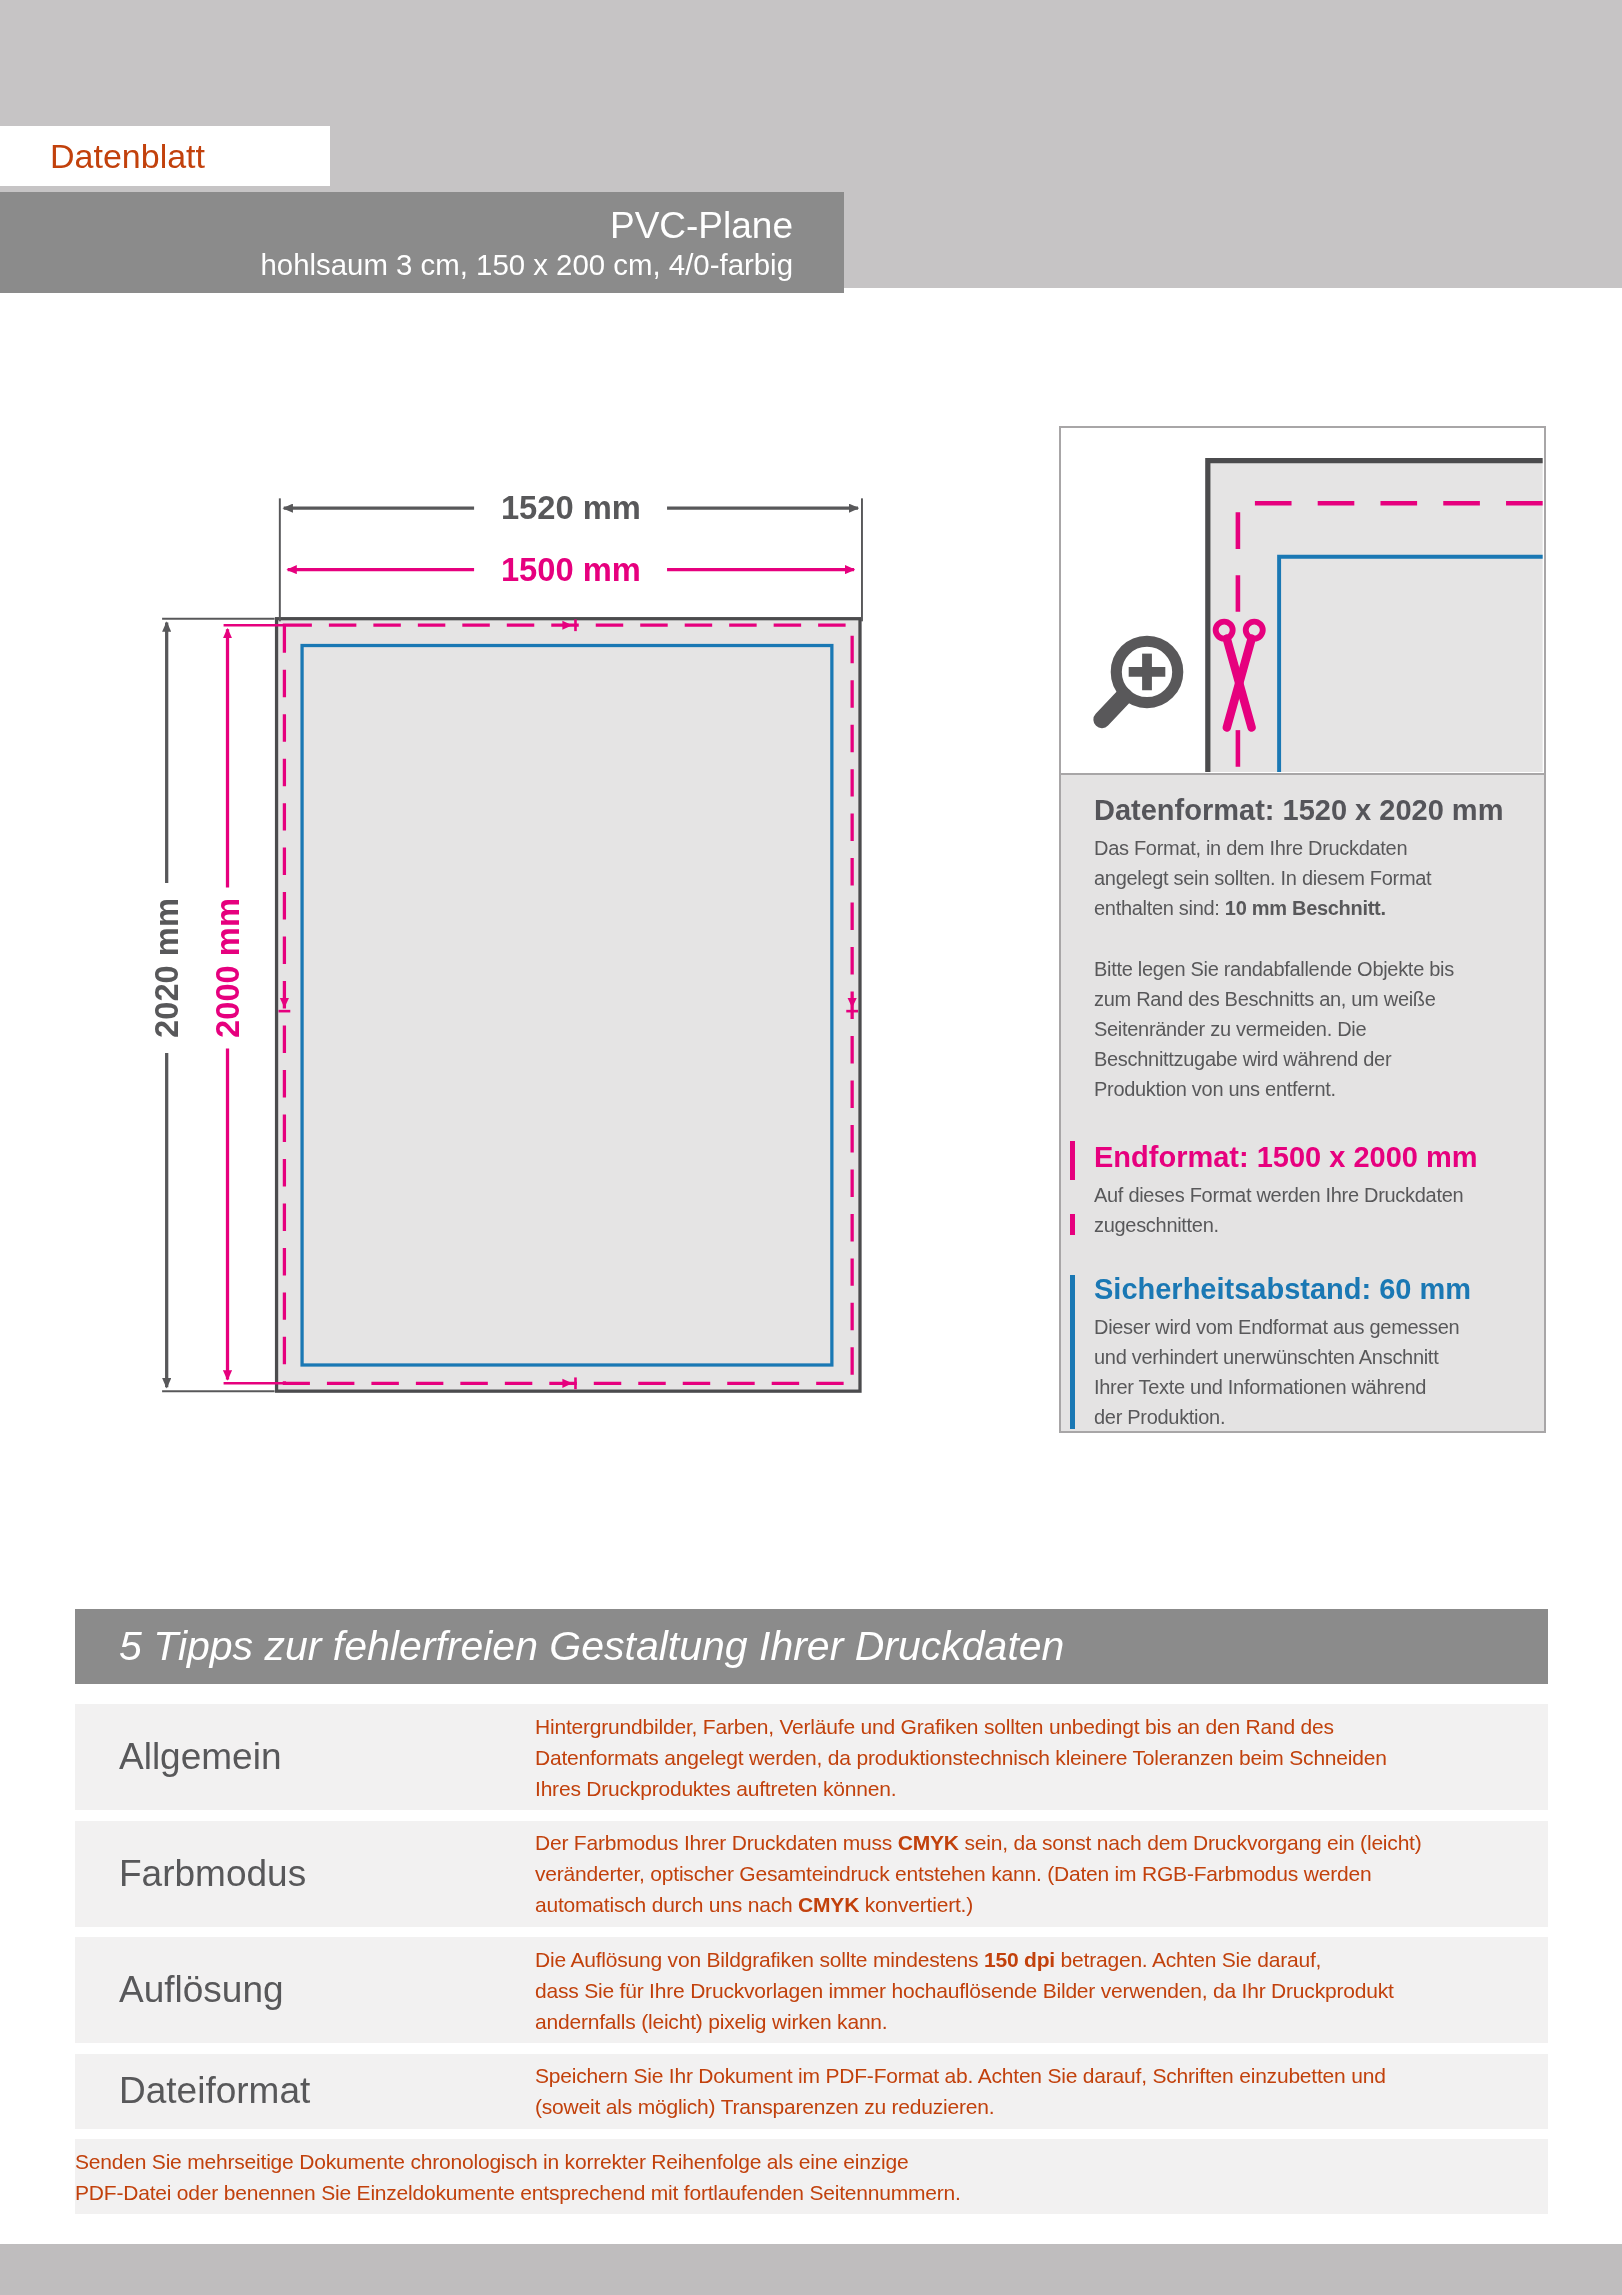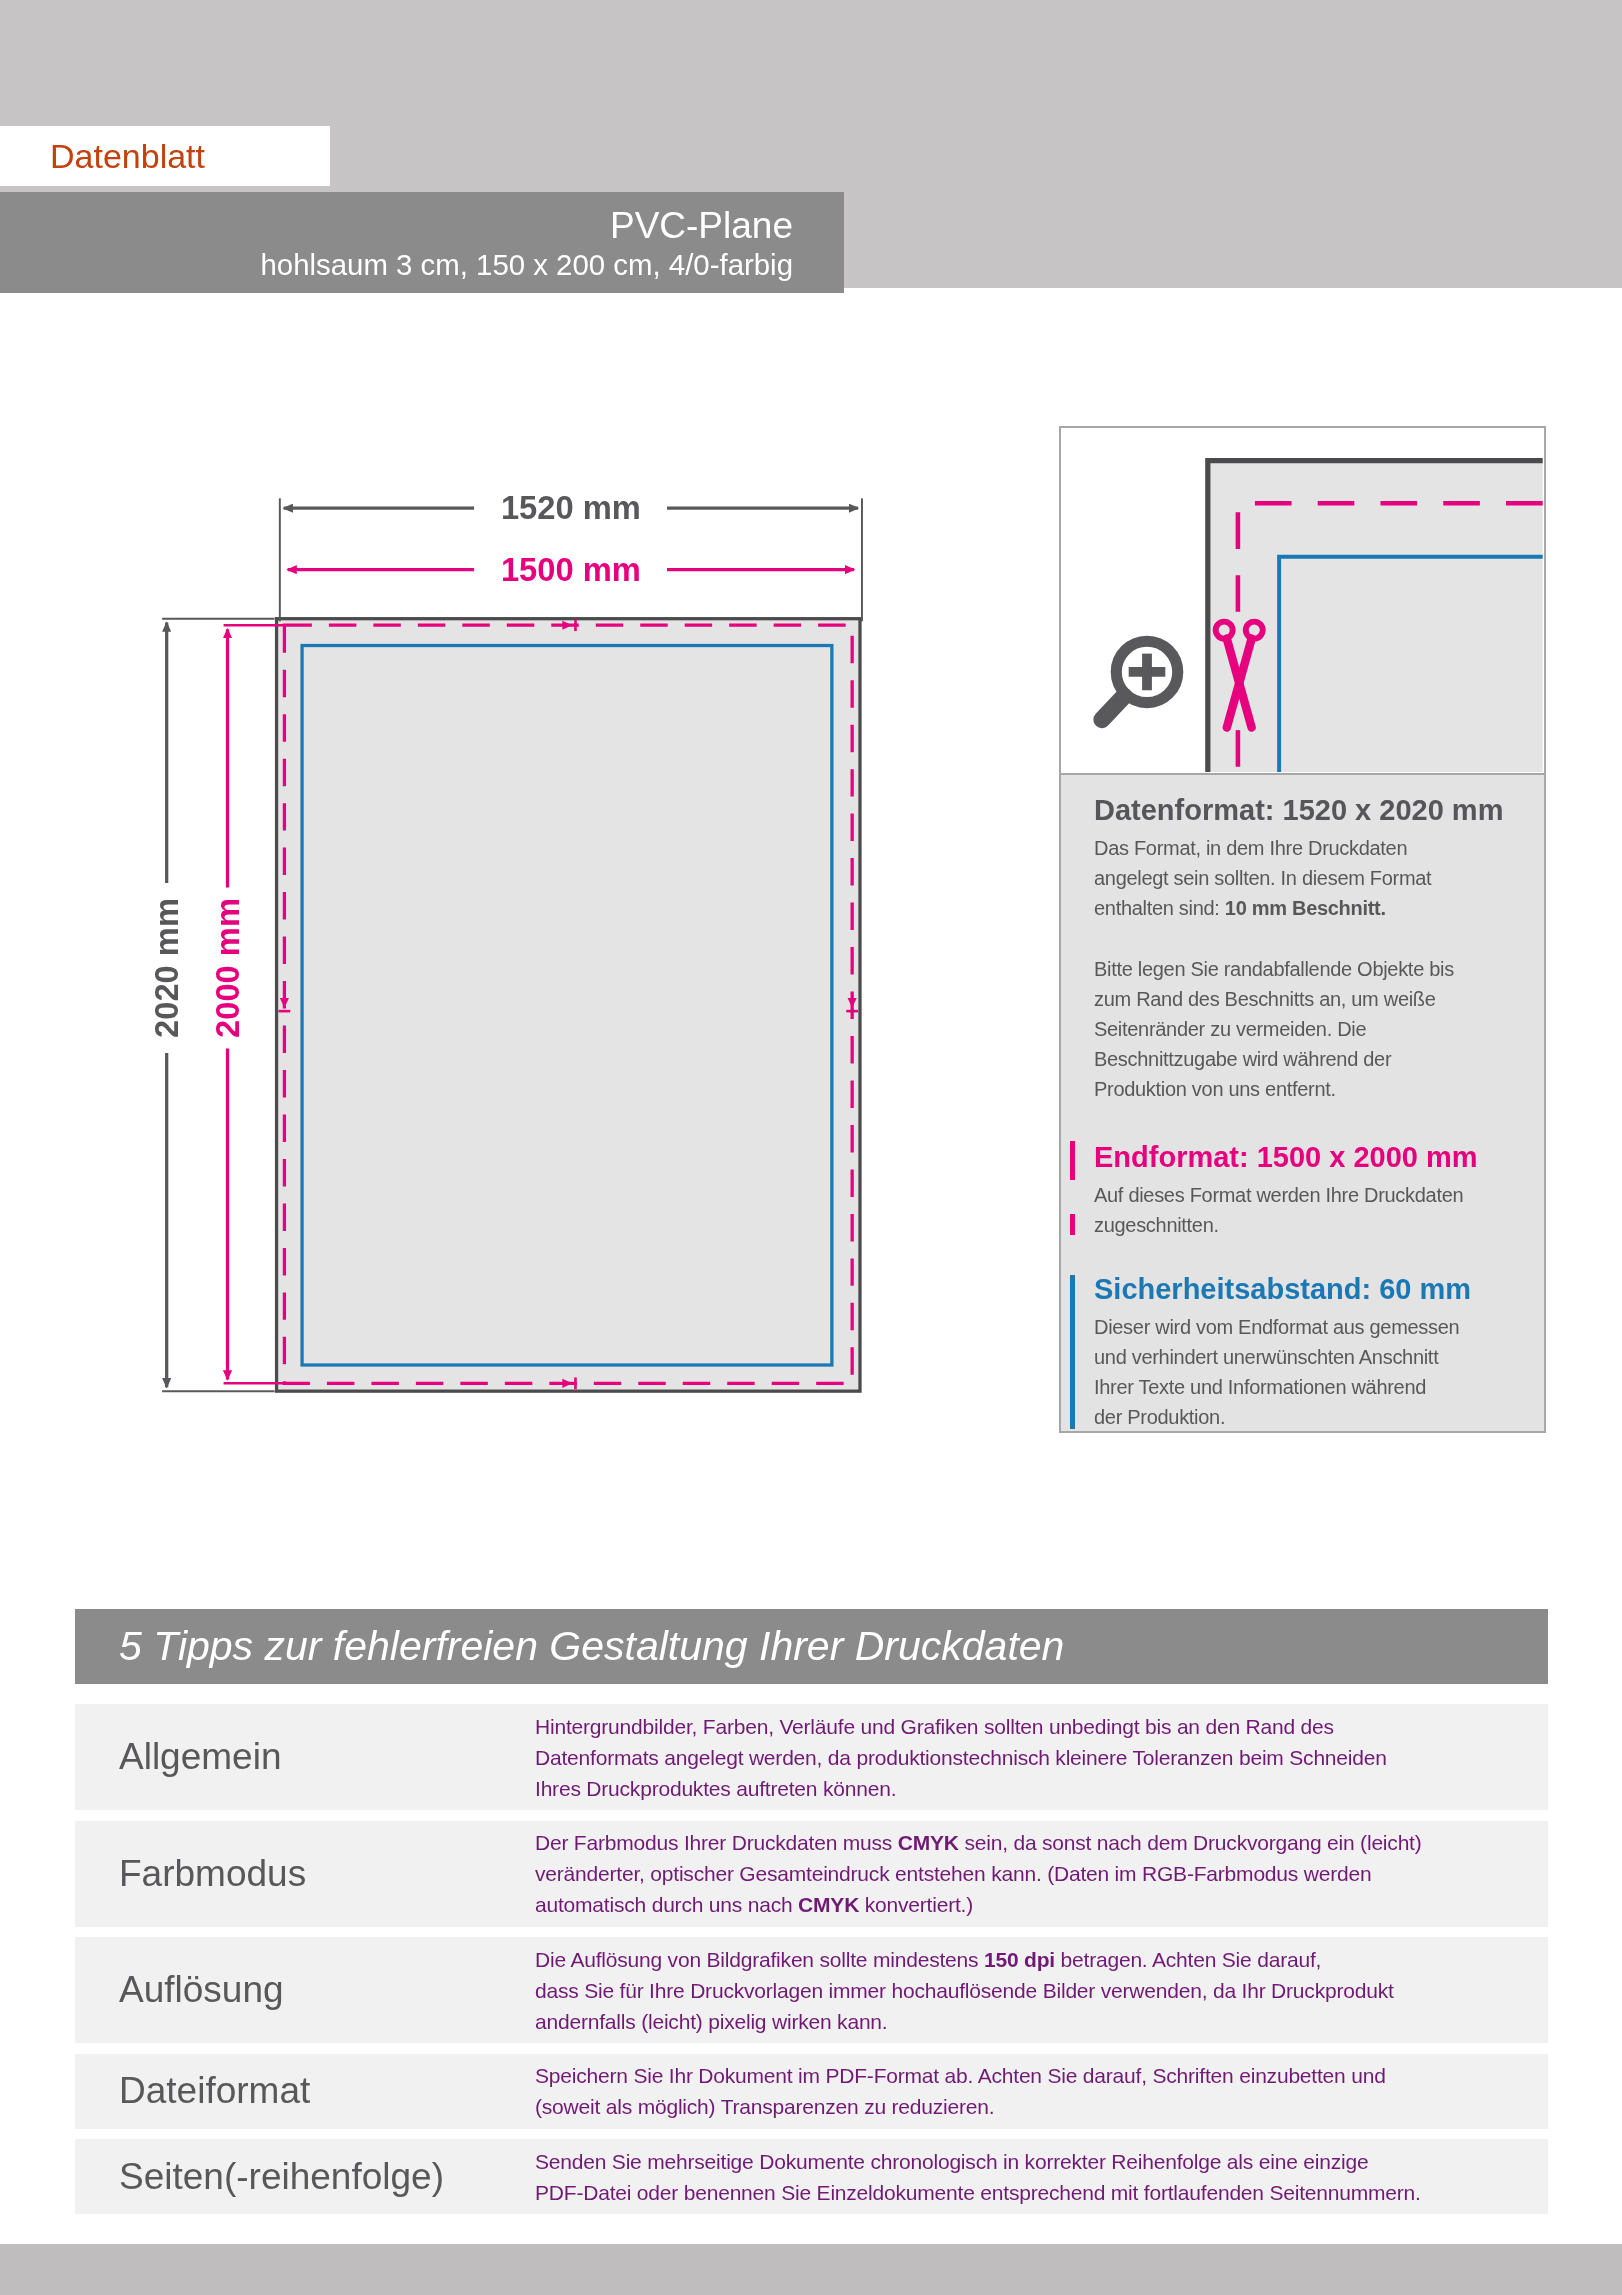--- a/index.html
+++ b/index.html
@@ -35,21 +35,21 @@
   .sidebar-solid{position:absolute;left:-23.6px;top:3.9px;bottom:2.6px;width:4.6px;background:#1a78b4;}
 
   
   .tips{position:absolute;left:75px;top:1609px;width:1473px;}
   .tips-bar{height:75px;background:#8b8b8b;margin-bottom:20px;font-style:italic;}
   .tips-bar span{display:block;line-height:75px;padding-left:44px;font-size:41px;color:#ffffff;}
   .tip-row{display:flex;background:#f2f1f1;margin-bottom:10.5px;}
   .tip-label{flex:0 0 460px;box-sizing:border-box;padding-left:44px;display:flex;align-items:center;
              font-size:37px;color:#58585a;}
   .tip-text{flex:1;padding:6.5px 19.6px 6.5px 0;font-size:21px;line-height:31px;white-space:pre-line;
-            letter-spacing:-0.2px;display:flex;flex-direction:column;justify-content:center;color:#701a75;}
+            letter-spacing:-0.2px;display:flex;flex-direction:column;justify-content:center;color:#c2410c;}
   .tip-text b{font-weight:bold;}
 
   .footer-band{position:absolute;left:0;top:2244px;width:1623px;height:52px;background:#bfbdbe;}
 
   svg text.dim{font-family:"Liberation Sans", sans-serif;font-size:50px;font-weight:bold;}
 </style>
 </head>
 <body>
 
 <div class="page">
@@ -200,21 +200,20 @@
       <div class="tip-text"><div>Die Auflösung von Bildgrafiken sollte mindestens <b>150 dpi</b> betragen. Achten Sie darauf,
 dass Sie für Ihre Druckvorlagen immer hochauflösende Bilder verwenden, da Ihr Druckprodukt
 andernfalls (leicht) pixelig wirken kann.</div></div>
     </div>
     <div class="tip-row">
       <div class="tip-label">Dateiformat</div>
       <div class="tip-text"><div>Speichern Sie Ihr Dokument im PDF-Format ab. Achten Sie darauf, Schriften einzubetten und
 (soweit als möglich) Transparenzen zu reduzieren.</div></div>
     </div>
     <div class="tip-row">
-      <div class="tip-label">Seiten(-reihenfolge)</div>
       <div class="tip-text"><div>Senden Sie mehrseitige Dokumente chronologisch in korrekter Reihenfolge als eine einzige
 PDF-Datei oder benennen Sie Einzeldokumente entsprechend mit fortlaufenden Seitennummern.</div></div>
     </div>
   </div>
 
   <div class="footer-band"></div>
 </div>
 
 
 </body></html>

